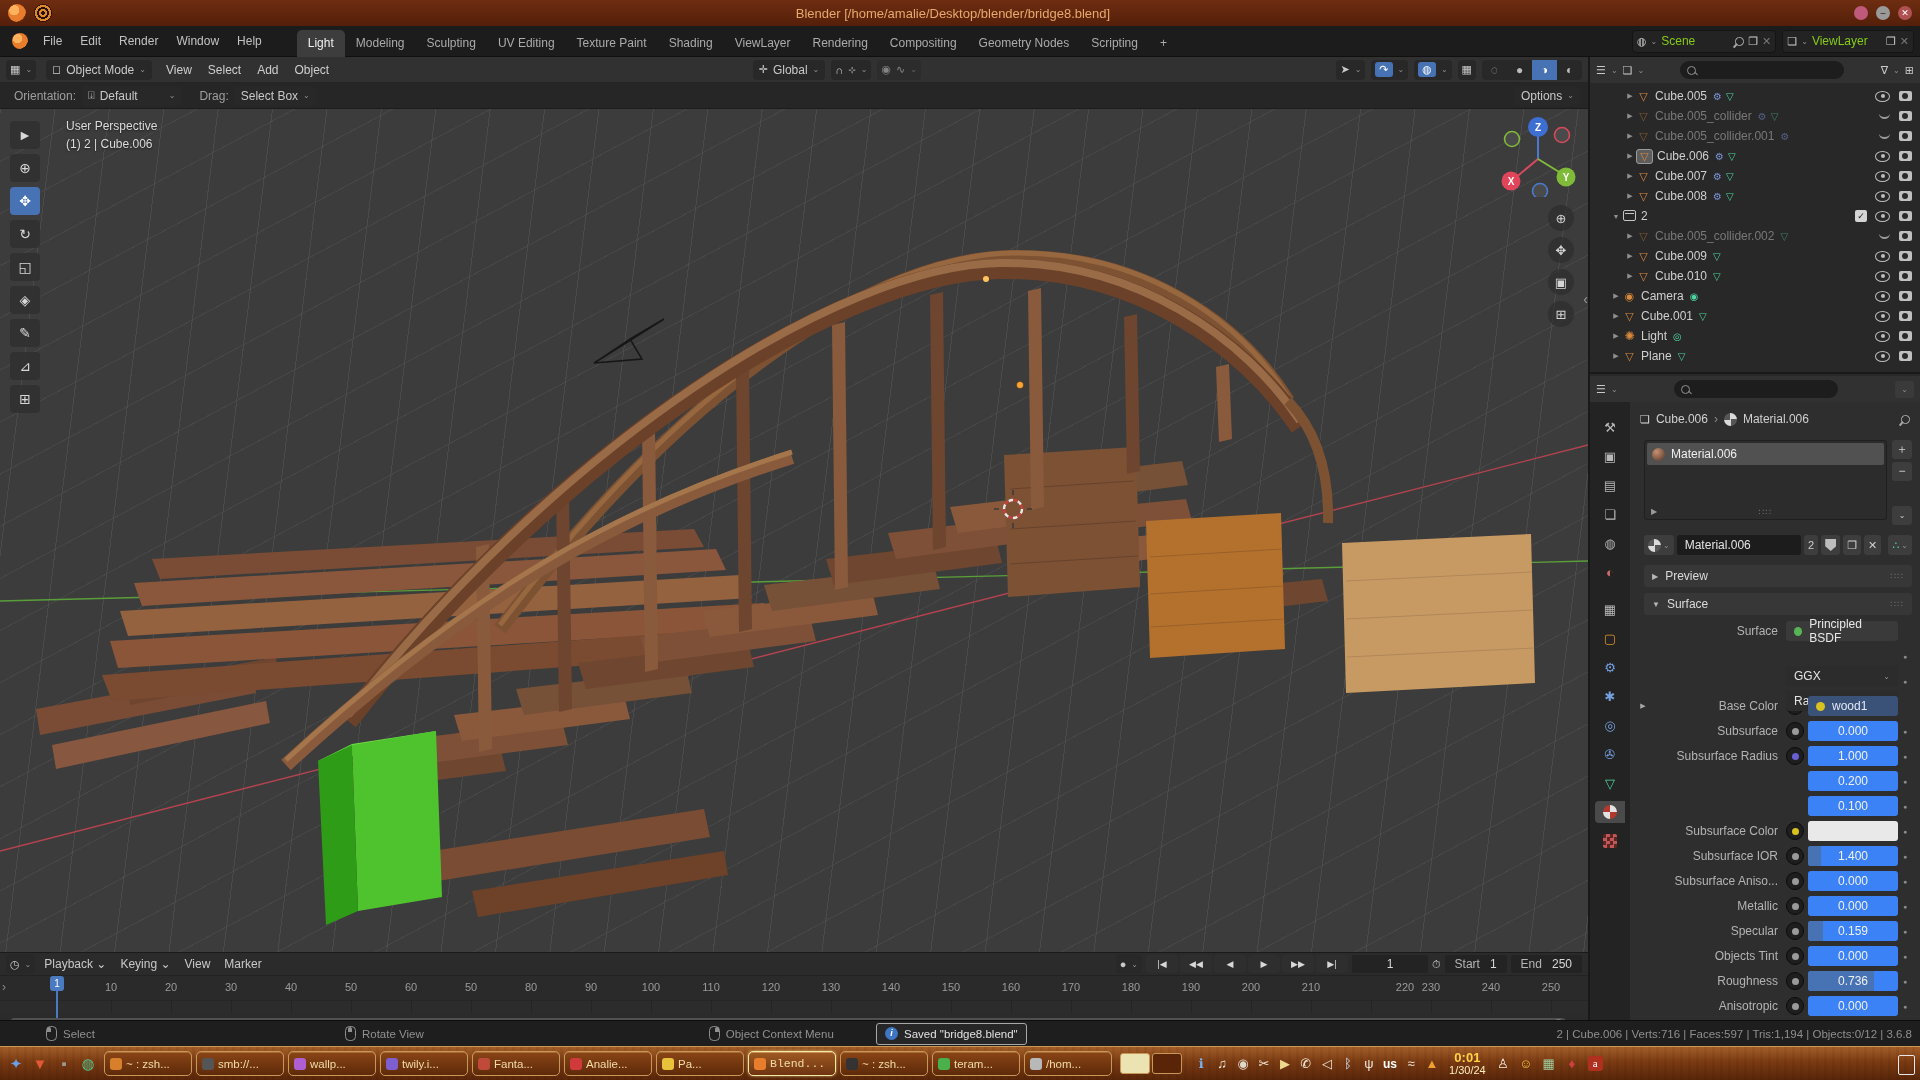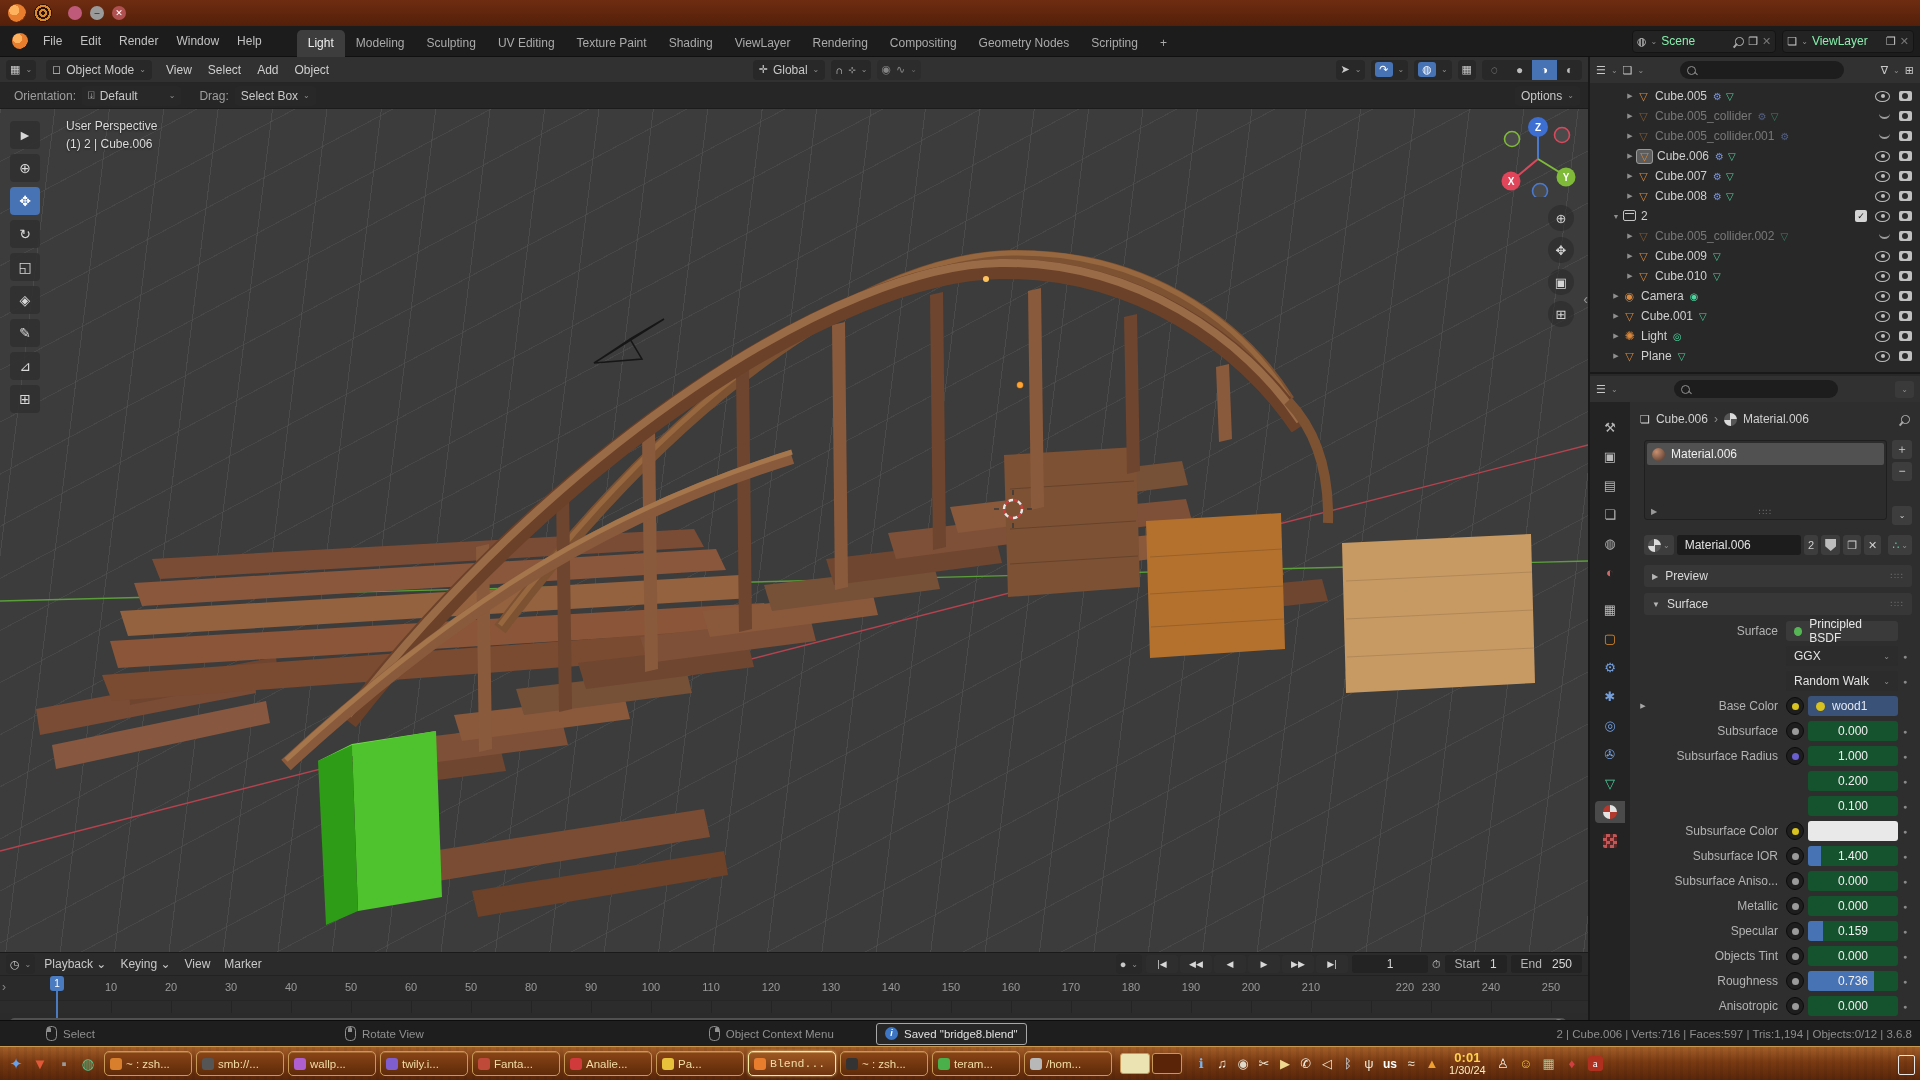--- a/index.html
+++ b/index.html
@@ -18,21 +18,21 @@
   
   #topbar{position:absolute;left:0;top:26px;width:100%;height:31px;background:#1c1c1c;
     display:flex;align-items:center;padding:0 6px;box-sizing:border-box;border-bottom:1px solid #101010;}
   .blmini{width:16px;height:16px;border-radius:50%;background:radial-gradient(circle at 35% 35%,#ffb25e 0 32%,#e87d2e 33% 72%,#00000000 73%);margin:0 6px;}
   .menu-item{padding:3px 9px;color:#c2c2c2;border-radius:3px;}
   #workspaces{display:flex;margin-left:26px;height:31px;align-items:flex-end;}
   .wtab{padding:6px 11px 7px;color:#ababab;font-size:12px;border-radius:5px 5px 0 0;}
   .wtab.active{background:#3d3d3d;color:#efefef;}
   #topbar-right{margin-left:auto;display:flex;align-items:center;gap:6px;}
   .idblock{display:flex;align-items:center;background:#232323;border:1px solid #141414;border-radius:4px;height:21px;padding:0 4px;gap:4px;}
-  .idblock .val{color:#86efac;min-width:70px;}
+  .idblock .val{color:#84cc16;min-width:70px;}
   .gico{color:#c9c9c9;font-size:11px;}
   .caret{color:#8f8f8f;font-size:8px;}
   .pin{width:7px;height:7px;border:1.5px solid #a8a8a8;border-radius:50%;position:relative;transform:rotate(40deg);}
   .pin::after{content:'';position:absolute;left:2px;top:7px;width:1.5px;height:5px;background:#a8a8a8;}
   
   #vp-header{position:absolute;left:0;top:57px;width:1588px;height:26px;background:#313131;
     display:flex;align-items:center;padding:0 6px;box-sizing:border-box;border-bottom:1px solid #252525;}
   .seg{display:flex;align-items:center;background:#282828;border-radius:4px;height:20px;padding:0 6px;gap:5px;}
   .seg.sm{padding:0 4px;}
   .vmenu{padding:3px 8px;color:#cecece;}
@@ -138,27 +138,27 @@
   .panel-h{margin:6px 8px 0 14px;height:22px;background:#373737;border-radius:3px;display:flex;align-items:center;gap:7px;padding:0 8px;color:#dadada;}
   .panel-h .grip{margin-left:auto;color:#6f6f6f;font-size:9px;letter-spacing:1px;}
   .exparrow{color:#b5b5b5;font-size:8px;}
   #surf-rows{padding:6px 8px 0 6px;}
   .prow{display:flex;align-items:center;height:20px;margin-bottom:5px;}
   .pexp{width:14px;color:#a8a8a8;font-size:7px;text-align:center;flex:none;}
   .plabel{flex:0 0 128px;text-align:right;color:#b3b3b3;padding-right:8px;white-space:nowrap;overflow:hidden;}
   .psock{width:16px;height:16px;border-radius:50%;background:#1e1e1e;border:1px solid #0c0c0c;flex:none;margin-right:4px;display:flex;align-items:center;justify-content:center;}
   .psock i{width:7px;height:7px;border-radius:50%;display:block;}
   .pwidget{flex:1;position:relative;height:20px;}
-  .psl{position:relative;height:20px;background:#14532d;border-radius:3px;overflow:hidden;}
+  .psl{position:relative;height:20px;background:#3b82f6;border-radius:3px;overflow:hidden;}
   .psl .fill{position:absolute;left:0;top:0;bottom:0;background:#4772b4;}
   .psl .val{position:absolute;inset:0;text-align:center;line-height:20px;color:#f0f0f0;}
   .pmenu{height:20px;background:#3a3a3a;border-radius:3px;display:flex;align-items:center;gap:7px;padding:0 8px;color:#e8e8e8;}
   .gdot{width:9px;height:9px;border-radius:50%;background:#55b555;}
   .ydot{width:9px;height:9px;border-radius:50%;background:#d8c21f;}
-  .pdrop{height:20px;background:#2c2c2c;border-radius:3px;display:flex;align-items:center;padding:0 8px;color:#e4e4e4;}
+  .pdrop{height:20px;background:#2c2c2c;border-radius:3px;display:flex;align-items:center;padding:0 8px;color:#e4e4e4;margin-top:20px;}
   .pdrop .caret{margin-left:auto;}
   .ptex{height:20px;background:#3a5178;border-radius:3px;display:flex;align-items:center;gap:7px;padding:0 8px;color:#e2e9f4;}
   .pcol{height:20px;border-radius:3px;}
   .pdec{width:14px;text-align:center;color:#8b8b8b;font-size:7px;flex:none;}
   
   #statusbar{position:absolute;left:0;top:1020px;width:100%;height:26px;background:#1e1e1e;border-top:1px solid #0d0d0d;
     display:flex;align-items:center;color:#909090;font-size:11.5px;box-sizing:border-box;}
   .mouse{width:9px;height:13px;border:1px solid #8f8f8f;border-radius:4.5px;position:relative;flex:none;margin-right:6px;}
   .mouse::before{content:'';position:absolute;top:0;width:4px;height:5px;background:#8f8f8f;border-radius:3px 3px 0 0;}
   .mouse.l::before{left:0;} .mouse.m::before{left:2px;} .mouse.r::before{right:0;}
@@ -190,20 +190,21 @@
   #show-desktop{position:absolute;right:5px;top:8px;width:15px;height:18px;border:1px solid #e8e8e8;border-radius:2px;}
 </style>
 </head>
 <body>
 
 <div id="root" class="ni">
 
   <div id="titlebar">
     <span class="tb-ic blender"></span>
     <span class="tb-ic rings"></span>
+    <span class="title">Blender [/home/amalie/Desktop/blender/bridge8.blend]</span>
     <span class="winbtn" style="background:#c05a7a"></span>
     <span class="winbtn" style="background:#9a9a9a">–</span>
     <span class="winbtn" style="background:#b05050;color:#fff">✕</span>
   </div>
 
   <div id="topbar">
     <span class="blmini"></span>
     <div id="menu-items" style="display:flex">
         <span class="menu-item">File</span>
         <span class="menu-item">Edit</span>

